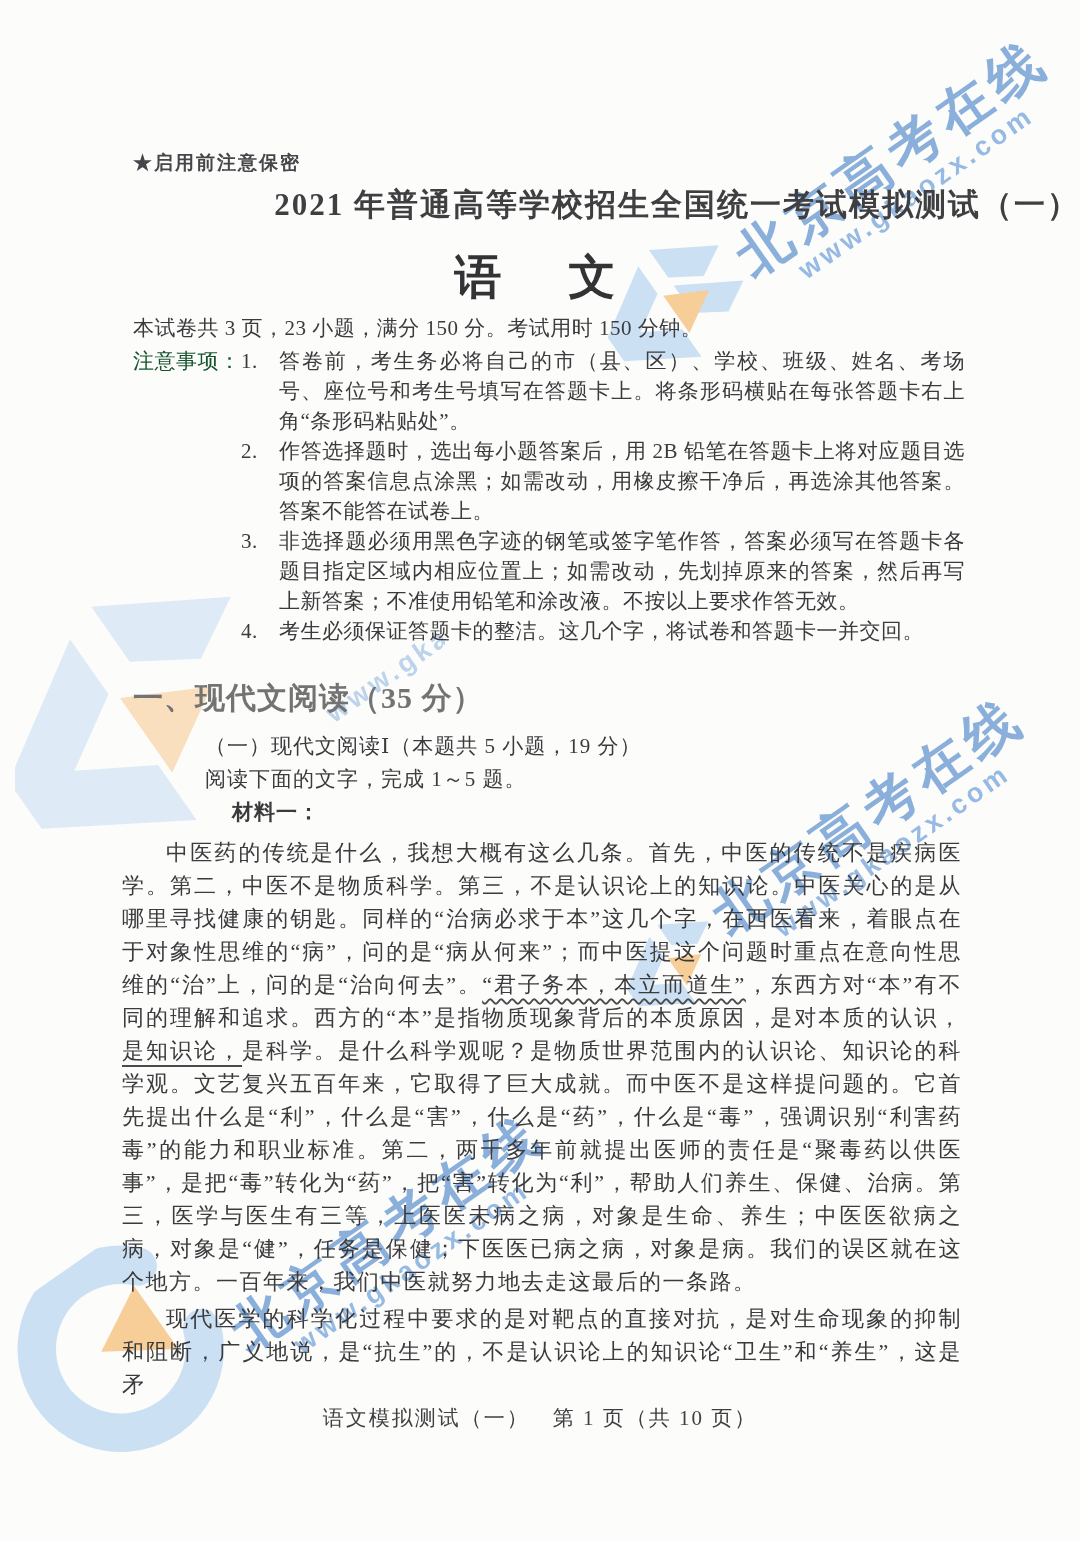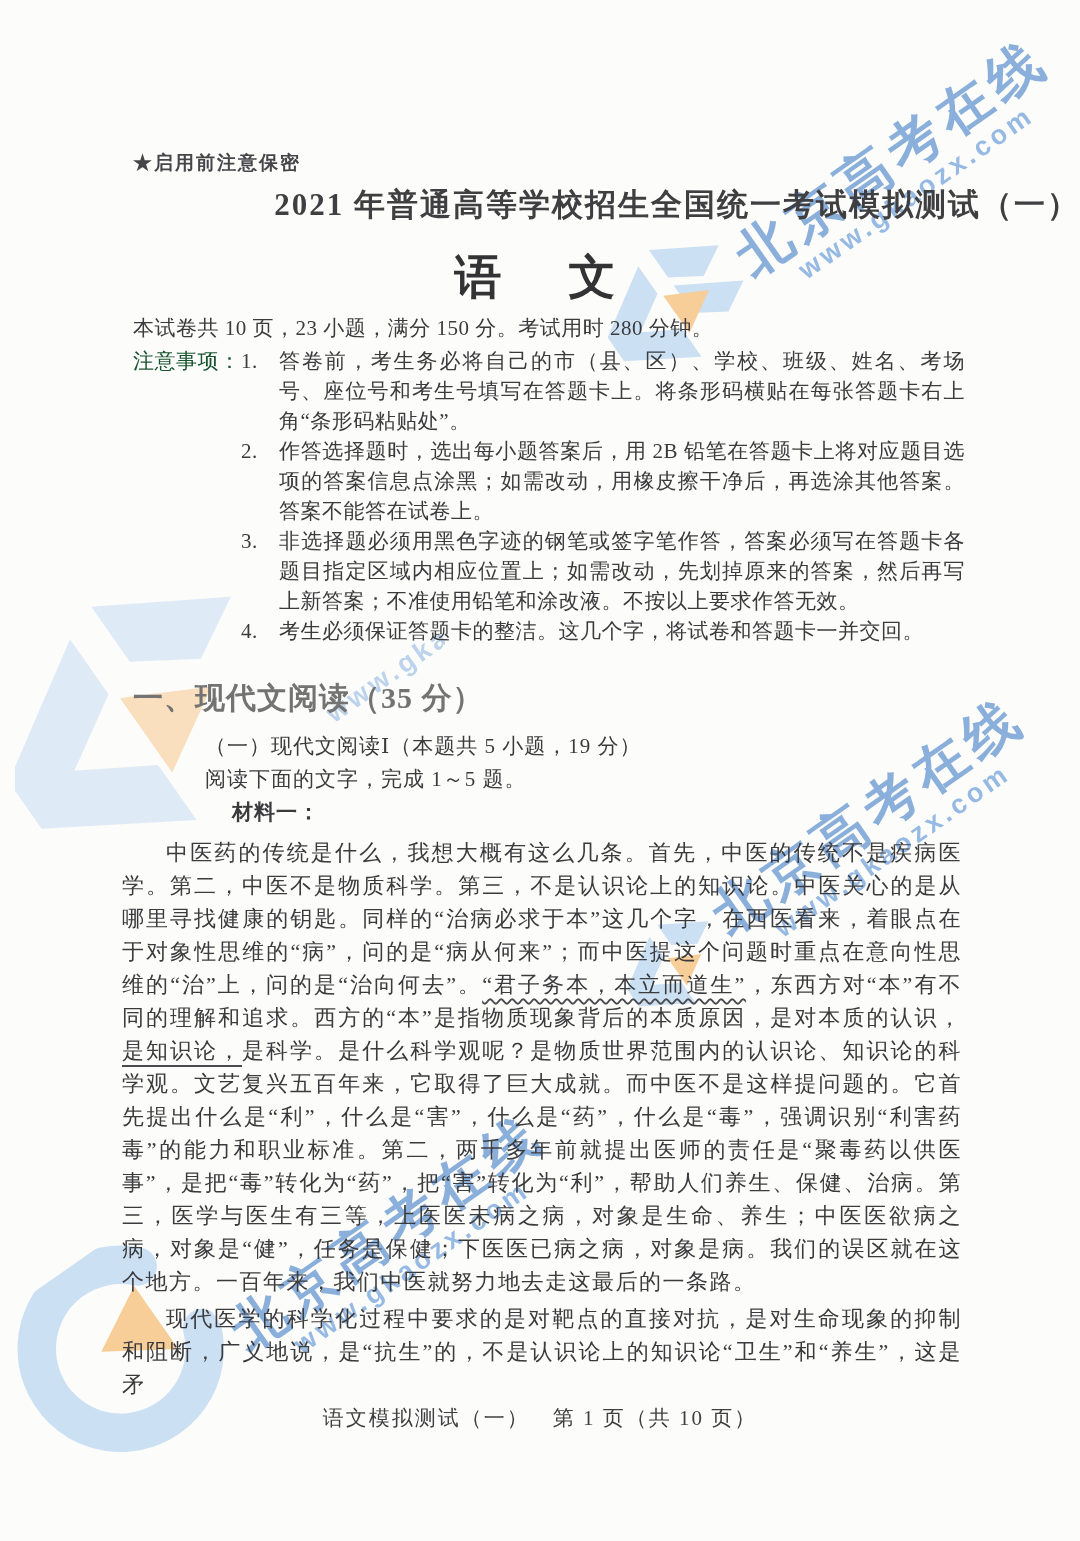--- a/index.html
+++ b/index.html
@@ -137,21 +137,21 @@
   </div>
 
   <div class="content">
 
     <div class="security">★启用前注意保密</div>
 
     <div class="exam-title">2021 年普通高等学校招生全国统一考试模拟测试（一）</div>
 
     <div class="subject-title">语　文</div>
 
-    <div class="paper-info">本试卷共 10 页，23 小题，满分 150 分。考试用时 280 分钟。</div>
+    <div class="paper-info">本试卷共 3 页，23 小题，满分 150 分。考试用时 150 分钟。</div>
 
     <div class="notes">
       <div class="note-row">
         <span class="note-label">注意事项：</span>
         <span class="note-num">1.</span>
         <span class="note-text">答卷前，考生务必将自己的市（县、区）、学校、班级、姓名、考场号、座位号和考生号填写在答题卡上。将条形码横贴在每张答题卡右上角“条形码粘贴处”。</span>
       </div>
       <div class="note-row">
         <span class="note-label"></span>
         <span class="note-num">2.</span>

